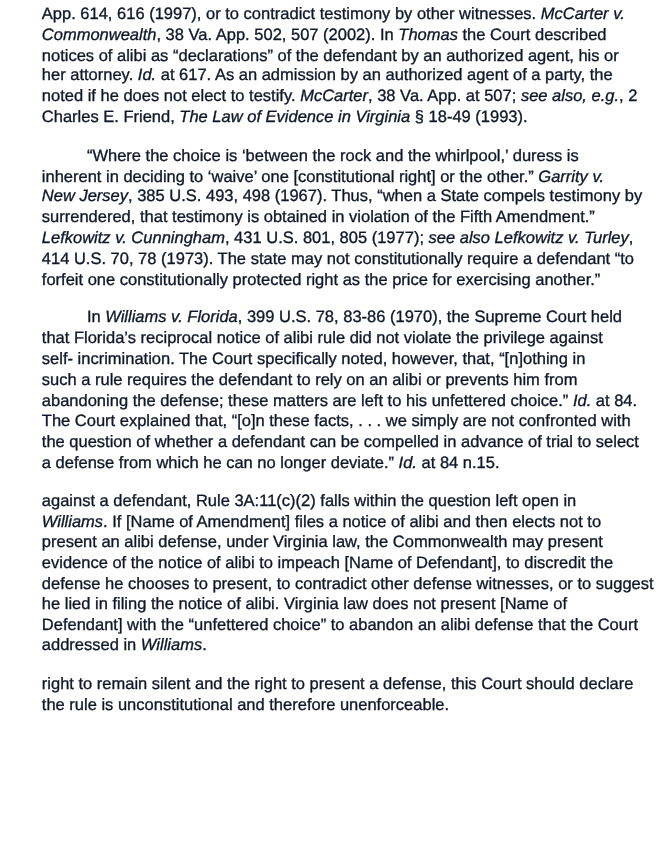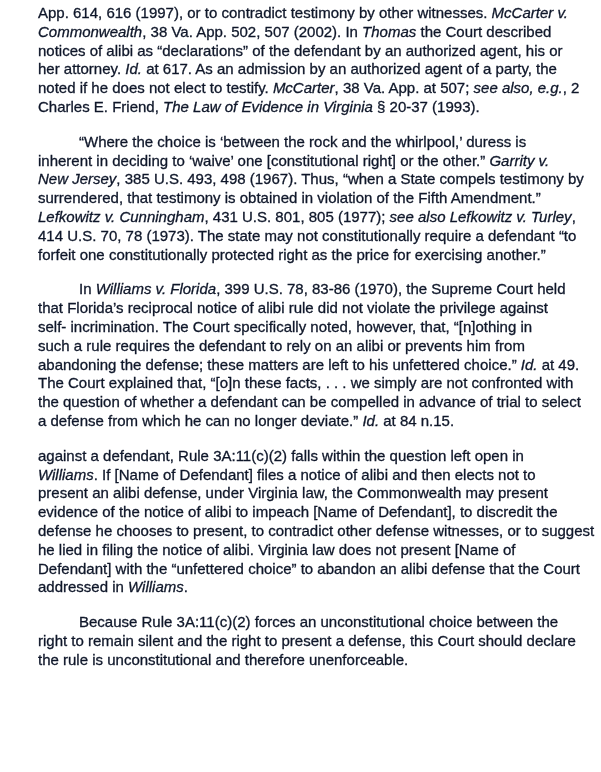--- a/index.html
+++ b/index.html
@@ -26,49 +26,48 @@
 </head>
 <body>
 
 <div class="page">
     <div class="para">
       <div class="line"><span>App. 614, 616 (1997), or to contradict testimony by other witnesses. </span><span class="it">McCarter v.</span></div>
       <div class="line"><span class="it">Commonwealth</span><span>, 38 Va. App. 502, 507 (2002). In </span><span class="it">Thomas</span><span> the Court described</span></div>
       <div class="line"><span>notices of alibi as “declarations” of the defendant by an authorized agent, his or</span></div>
       <div class="line"><span>her attorney. </span><span class="it">Id.</span><span> at 617. As an admission by an authorized agent of a party, the</span></div>
       <div class="line"><span>noted if he does not elect to testify. </span><span class="it">McCarter</span><span>, 38 Va. App. at 507; </span><span class="it">see also, e.g.</span><span>, 2</span></div>
-      <div class="line"><span>Charles E. Friend, </span><span class="it">The Law of Evidence in Virginia</span><span> § 20-37 (1993).</span></div>
+      <div class="line"><span>Charles E. Friend, </span><span class="it">The Law of Evidence in Virginia</span><span> § 18-49 (1993).</span></div>
     </div>
     <div class="para">
       <div class="line first"><span>“Where the choice is ‘between the rock and the whirlpool,’ duress is</span></div>
       <div class="line"><span>inherent in deciding to ‘waive’ one [constitutional right] or the other.” </span><span class="it">Garrity v.</span></div>
       <div class="line"><span class="it">New Jersey</span><span>, 385 U.S. 493, 498 (1967). Thus, “when a State compels testimony by</span></div>
       <div class="line"><span>surrendered, that testimony is obtained in violation of the Fifth Amendment.”</span></div>
       <div class="line"><span class="it">Lefkowitz v. Cunningham</span><span>, 431 U.S. 801, 805 (1977); </span><span class="it">see also Lefkowitz v. Turley</span><span>,</span></div>
       <div class="line"><span>414 U.S. 70, 78 (1973). The state may not constitutionally require a defendant “to</span></div>
       <div class="line"><span>forfeit one constitutionally protected right as the price for exercising another.”</span></div>
     </div>
     <div class="para">
       <div class="line first"><span>In </span><span class="it">Williams v. Florida</span><span>, 399 U.S. 78, 83-86 (1970), the Supreme Court held</span></div>
       <div class="line"><span>that Florida’s reciprocal notice of alibi rule did not violate the privilege against</span></div>
       <div class="line"><span>self- incrimination. The Court specifically noted, however, that, “[n]othing in</span></div>
       <div class="line"><span>such a rule requires the defendant to rely on an alibi or prevents him from</span></div>
-      <div class="line"><span>abandoning the defense; these matters are left to his unfettered choice.” </span><span class="it">Id.</span><span> at 49.</span></div>
+      <div class="line"><span>abandoning the defense; these matters are left to his unfettered choice.” </span><span class="it">Id.</span><span> at 84.</span></div>
       <div class="line"><span>The Court explained that, “[o]n these facts, . . . we simply are not confronted with</span></div>
       <div class="line"><span>the question of whether a defendant can be compelled in advance of trial to select</span></div>
       <div class="line"><span>a defense from which he can no longer deviate.” </span><span class="it">Id.</span><span> at 84 n.15.</span></div>
     </div>
     <div class="para">
       <div class="line"><span>against a defendant, Rule 3A:11(c)(2) falls within the question left open in</span></div>
-      <div class="line"><span class="it">Williams</span><span>. If [Name of Defendant] files a notice of alibi and then elects not to</span></div>
+      <div class="line"><span class="it">Williams</span><span>. If [Name of Amendment] files a notice of alibi and then elects not to</span></div>
       <div class="line"><span>present an alibi defense, under Virginia law, the Commonwealth may present</span></div>
       <div class="line"><span>evidence of the notice of alibi to impeach [Name of Defendant], to discredit the</span></div>
       <div class="line"><span>defense he chooses to present, to contradict other defense witnesses, or to suggest</span></div>
       <div class="line"><span>he lied in filing the notice of alibi. Virginia law does not present [Name of</span></div>
       <div class="line"><span>Defendant] with the “unfettered choice” to abandon an alibi defense that the Court</span></div>
       <div class="line"><span>addressed in </span><span class="it">Williams</span><span>.</span></div>
     </div>
     <div class="para">
-      <div class="line first"><span>Because Rule 3A:11(c)(2) forces an unconstitutional choice between the</span></div>
       <div class="line"><span>right to remain silent and the right to present a defense, this Court should declare</span></div>
       <div class="line"><span>the rule is unconstitutional and therefore unenforceable.</span></div>
     </div>
   </div>
 
 </body></html>

